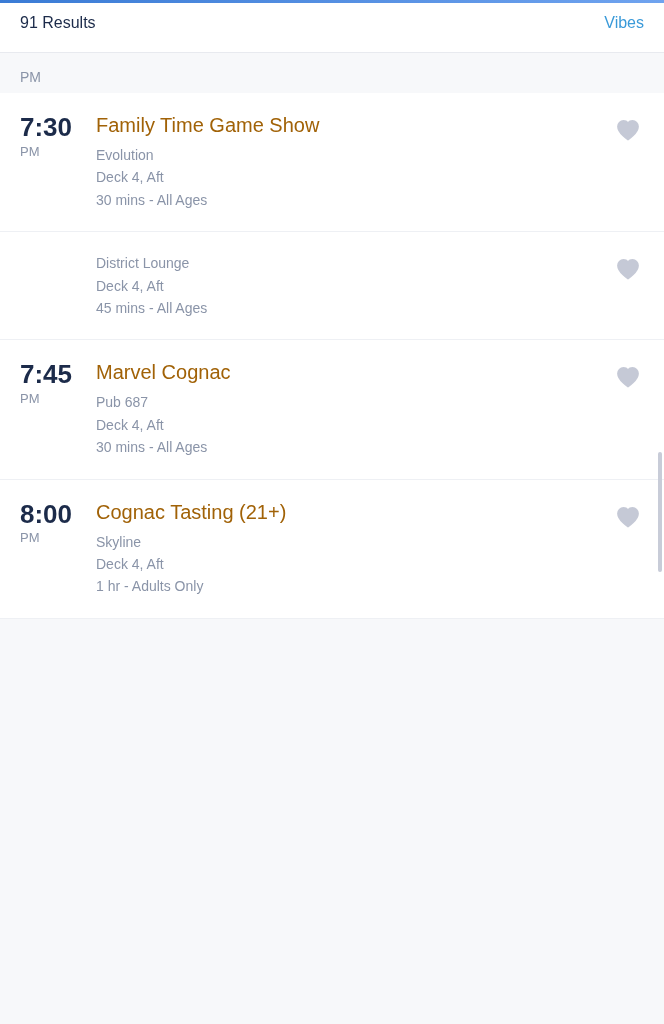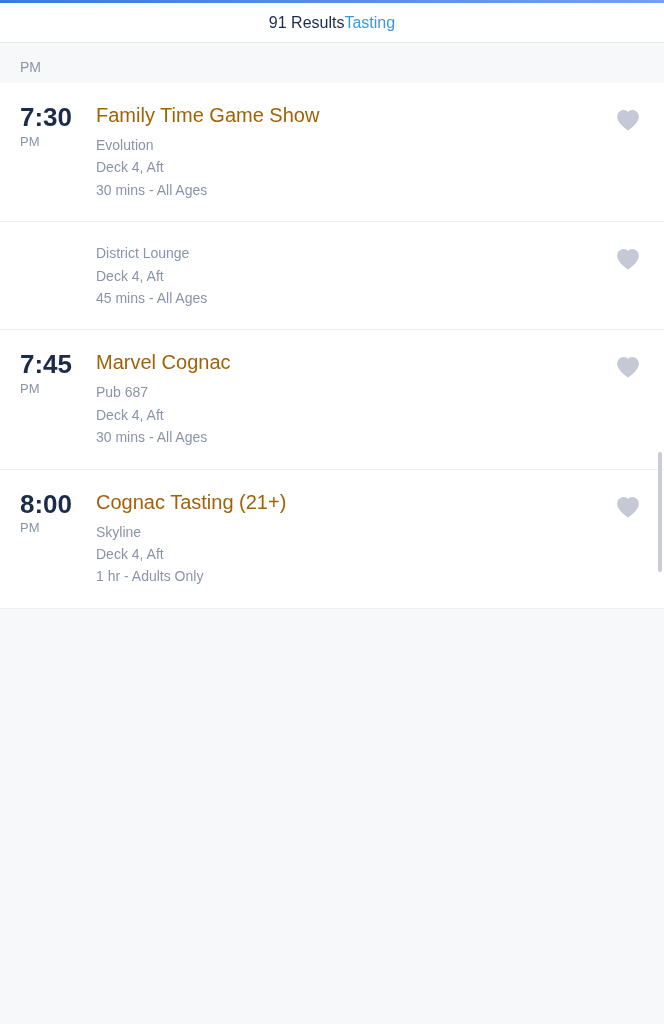--- a/index.html
+++ b/index.html
@@ -11,23 +11,23 @@
     body {
       font-family: -apple-system, BlinkMacSystemFont, 'Helvetica Neue', Arial, sans-serif;
       background-color: #f7f8fa;
       width: 664px;
       min-height: 1024px;
       color: #1c2b4a;
     }
 
     .header {
       display: flex;
-      justify-content: center;
+      justify-content: space-between;
       align-items: center;
-      padding: 14px 20px 10px 20px;
+      padding: 14px 20px 20px 20px;
       background: #ffffff;
       border-bottom: 1px solid #e8eaef;
       position: relative;
     }
 
     .header::before {
       content: '';
       position: absolute;
       top: 0;
       left: 0;
@@ -138,21 +138,21 @@
       background: #c8ccd8;
       border-radius: 2px;
       transform: translateY(-50%);
     }
   </style>
 </head>
 <body>
 
 <div class="header">
   <span class="results-count">91 Results</span>
-  <button class="filter-btn">Tasting</button>
+  <button class="filter-btn">Vibes</button>
 </div>
 
 <div class="section-label">PM</div>
 
 <div class="events-list">
 
   <div class="event-item">
     <div class="event-time">
       <div class="hour">7:30</div>
       <div class="period">PM</div>

